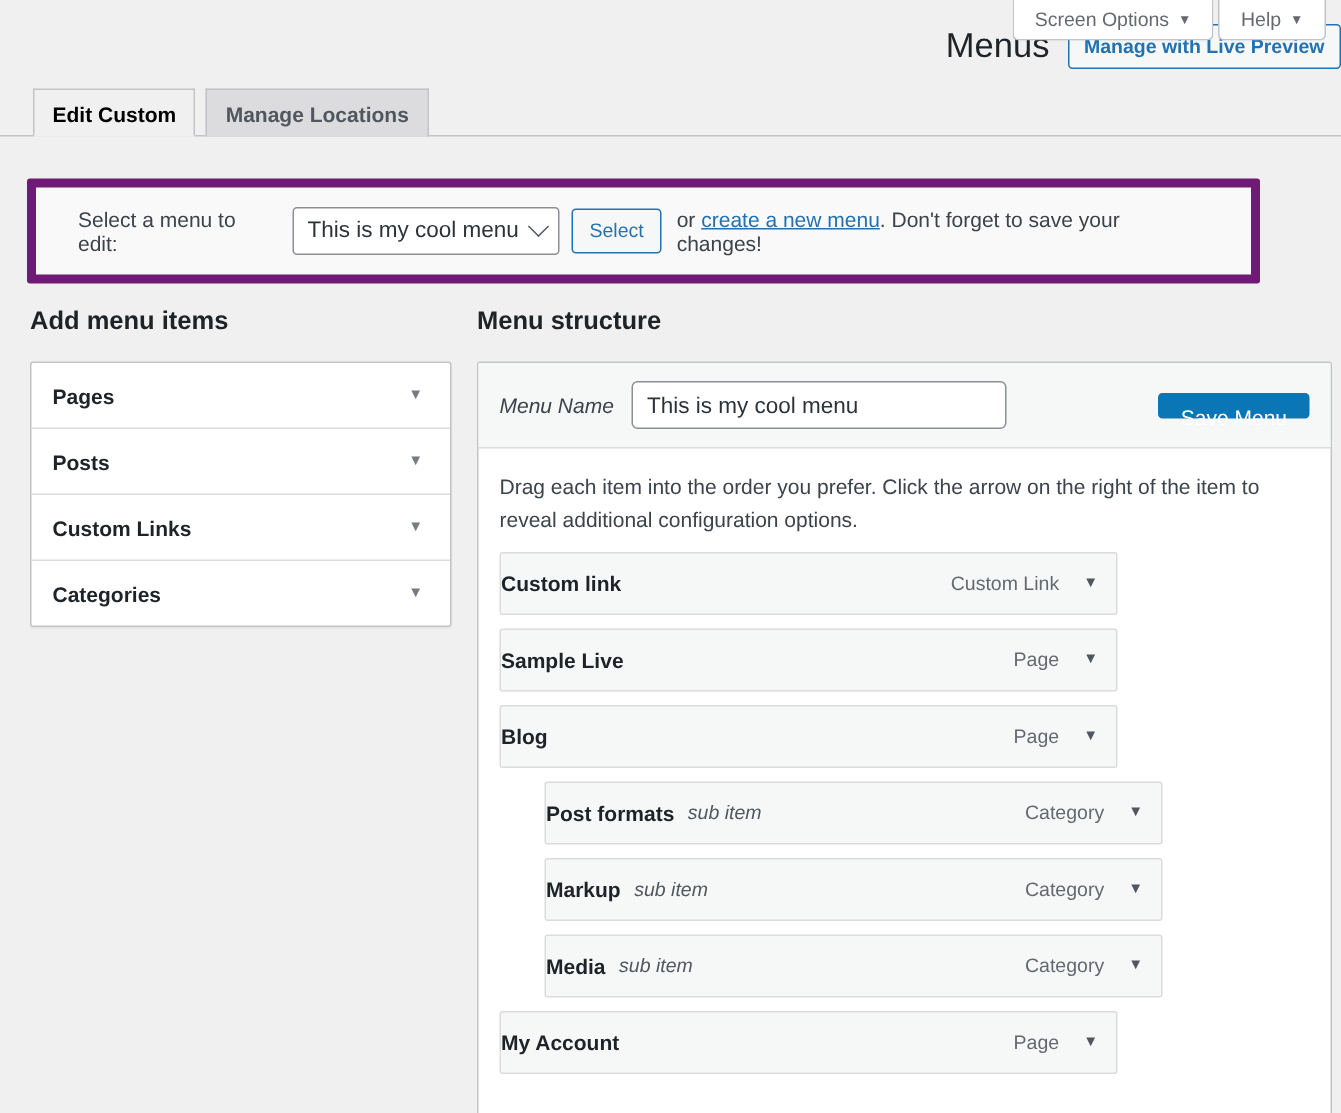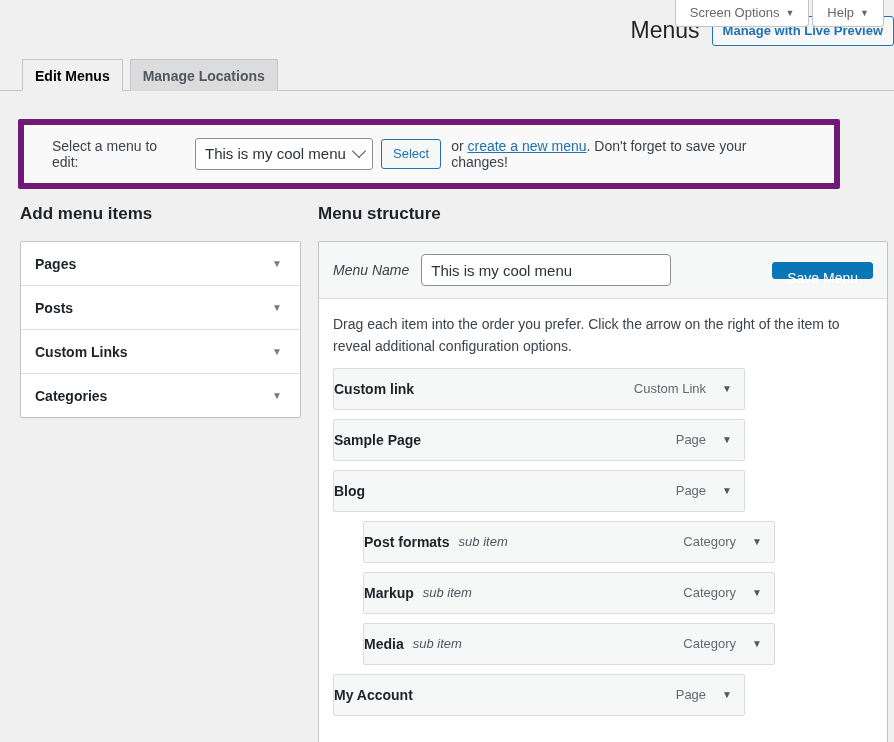--- a/index.html
+++ b/index.html
@@ -342,21 +342,21 @@
     <span>Help</span><span class="caret">▼</span>
   </div>
 </div>
 
 <div class="page-head">
   <h1 class="page-title">Menus</h1>
   <button class="live-preview-btn">Manage with Live Preview</button>
 </div>
 
 <div class="nav-tab-wrapper">
-  <a class="nav-tab nav-tab-active">Edit Menus</a>
+  <a class="nav-tab nav-tab-active">Edit Custom</a>
   <a class="nav-tab">Manage Locations</a>
 </div>
 
 <div class="menu-select-panel">
   <span class="menu-select-label">Select a menu to edit:</span>
   <span class="select-wrap">
     <select class="menu-select">
       <option>This is my cool menu</option>
     </select>
     <span class="chev"></span>
@@ -408,21 +408,21 @@
       <div class="menu-instructions">Drag each item into the order you prefer. Click the arrow on the right of the item to reveal additional configuration options.</div>
       <div class="menu-items">
 
         <div class="menu-item depth-0">
           <span class="menu-item-title">Custom link</span>
           <span class="menu-item-type">Custom Link</span>
           <span class="menu-item-toggle">▼</span>
         </div>
 
         <div class="menu-item depth-0">
-          <span class="menu-item-title">Sample Page</span>
+          <span class="menu-item-title">Sample Live</span>
           <span class="menu-item-type">Page</span>
           <span class="menu-item-toggle">▼</span>
         </div>
 
         <div class="menu-item depth-0">
           <span class="menu-item-title">Blog</span>
           <span class="menu-item-type">Page</span>
           <span class="menu-item-toggle">▼</span>
         </div>
 

